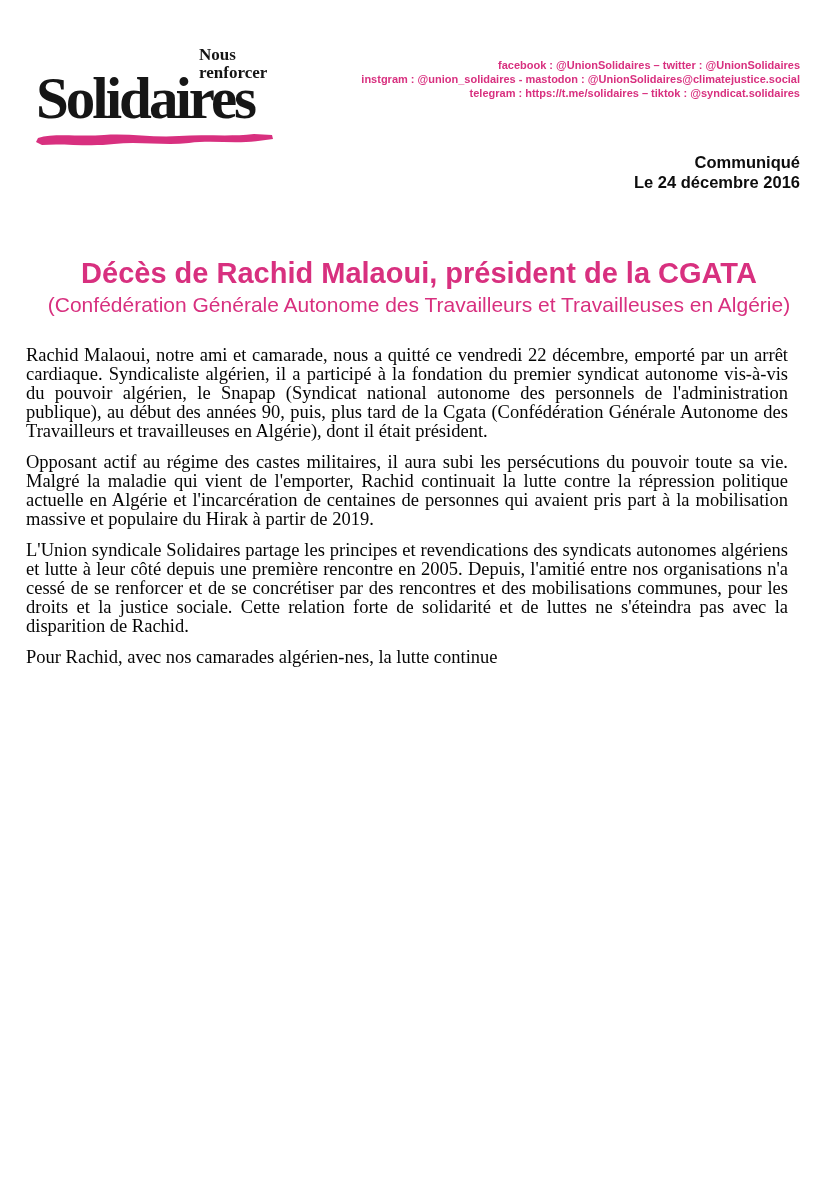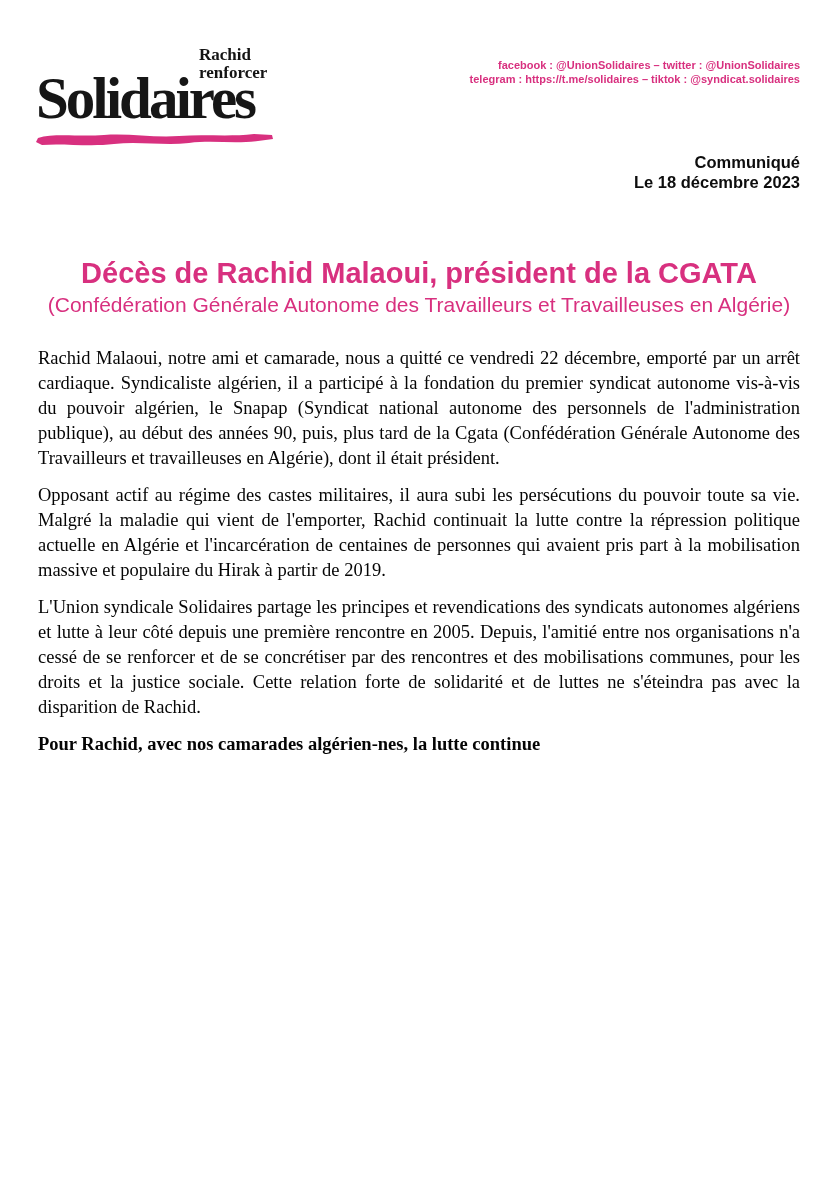--- a/index.html
+++ b/index.html
@@ -44,60 +44,61 @@
   .title-block { position: absolute; left: 0; top: 226px; width: 100%; text-align: center; margin-top: 31px; }
   .title-block h1 {
     margin: 0; font-size: 29px; font-weight: bold; line-height: 33px;
   }
   .title-block h2 {
     margin: 2px 0 0 0; font-size: 21px; font-weight: normal; line-height: 25px;
   }
 
   
   .body-text {
-    position: absolute; left: 38px; top: 346px; width: 762px;
+    position: absolute; left: 26px; top: 346px; width: 762px;
     font-family: "Liberation Serif", serif;
-    font-size: 18.5px; line-height: 25px; color: #050505;
+    font-size: 18.5px; line-height: 19px; color: #050505;
     text-align: justify;
   }
   .body-text p { margin: 0 0 12px 0; }
-  .body-text p:last-child { text-align: left; font-weight: bold; }
+  .body-text p:last-child { text-align: left; }
 
   
   .site-footer {
     position: absolute; left: 0; top: 1054px; width: 100%;
     text-align: center; font-size: 31px; font-weight: normal; line-height: 38px;
   }
 
   .pink { color: #d8307f; }
 </style>
 </head>
 <body>
 
 <div class="page">
 
   <div class="logo">
     <div class="logo-union">
-      <div>Rachid</div>
+      <div>Nous</div>
       <div>renforcer</div>
     </div>
     <div class="logo-word">Solidaires</div>
     <svg class="logo-brush" viewBox="0 0 242 22" preserveAspectRatio="none" aria-hidden="true">
       <path fill="#d8307f" d="M4,10 C20,5 45,9 70,7 C95,5 120,10 145,8 C170,6 195,9 220,6 L238,7 L239,11 L224,13 C200,16 178,12 155,15 C130,18 105,13 80,16 C55,19 28,15 8,17 L2,14 Z"></path>
     </svg>
   </div>
 
   <div class="social pink">
     <div>facebook : @UnionSolidaires – twitter : @UnionSolidaires</div>
+    <div>instgram : @union_solidaires - mastodon : @UnionSolidaires@climatejustice.social</div>
     <div>telegram : https://t.me/solidaires – tiktok : @syndicat.solidaires</div>
   </div>
 
   <div class="doc-meta">
     <div>Communiqué</div>
-    <div>Le 18 décembre 2023</div>
+    <div>Le 24 décembre 2016</div>
   </div>
 
   <div class="title-block">
     <h1 class="pink">Décès de Rachid Malaoui, président de la CGATA</h1>
     <h2 class="pink">(Confédération Générale Autonome des Travailleurs et Travailleuses en Algérie)</h2>
   </div>
 
   <main class="body-text">
     <p>Rachid Malaoui, notre ami et camarade, nous a quitté ce vendredi 22 décembre, emporté par un arrêt cardiaque. Syndicaliste algérien, il a participé à la fondation du premier syndicat autonome vis-à-vis du pouvoir algérien, le Snapap (Syndicat national autonome des personnels de l'administration publique), au début des années 90, puis, plus tard de la Cgata (Confédération Générale Autonome des Travailleurs et travailleuses en Algérie), dont il était président.</p>
     <p>Opposant actif au régime des castes militaires, il aura subi les persécutions du pouvoir toute sa vie. Malgré la maladie qui vient de l'emporter, Rachid continuait la lutte contre la répression politique actuelle en Algérie et l'incarcération de centaines de personnes qui avaient pris part à la mobilisation massive et populaire du Hirak à partir de 2019.</p>

